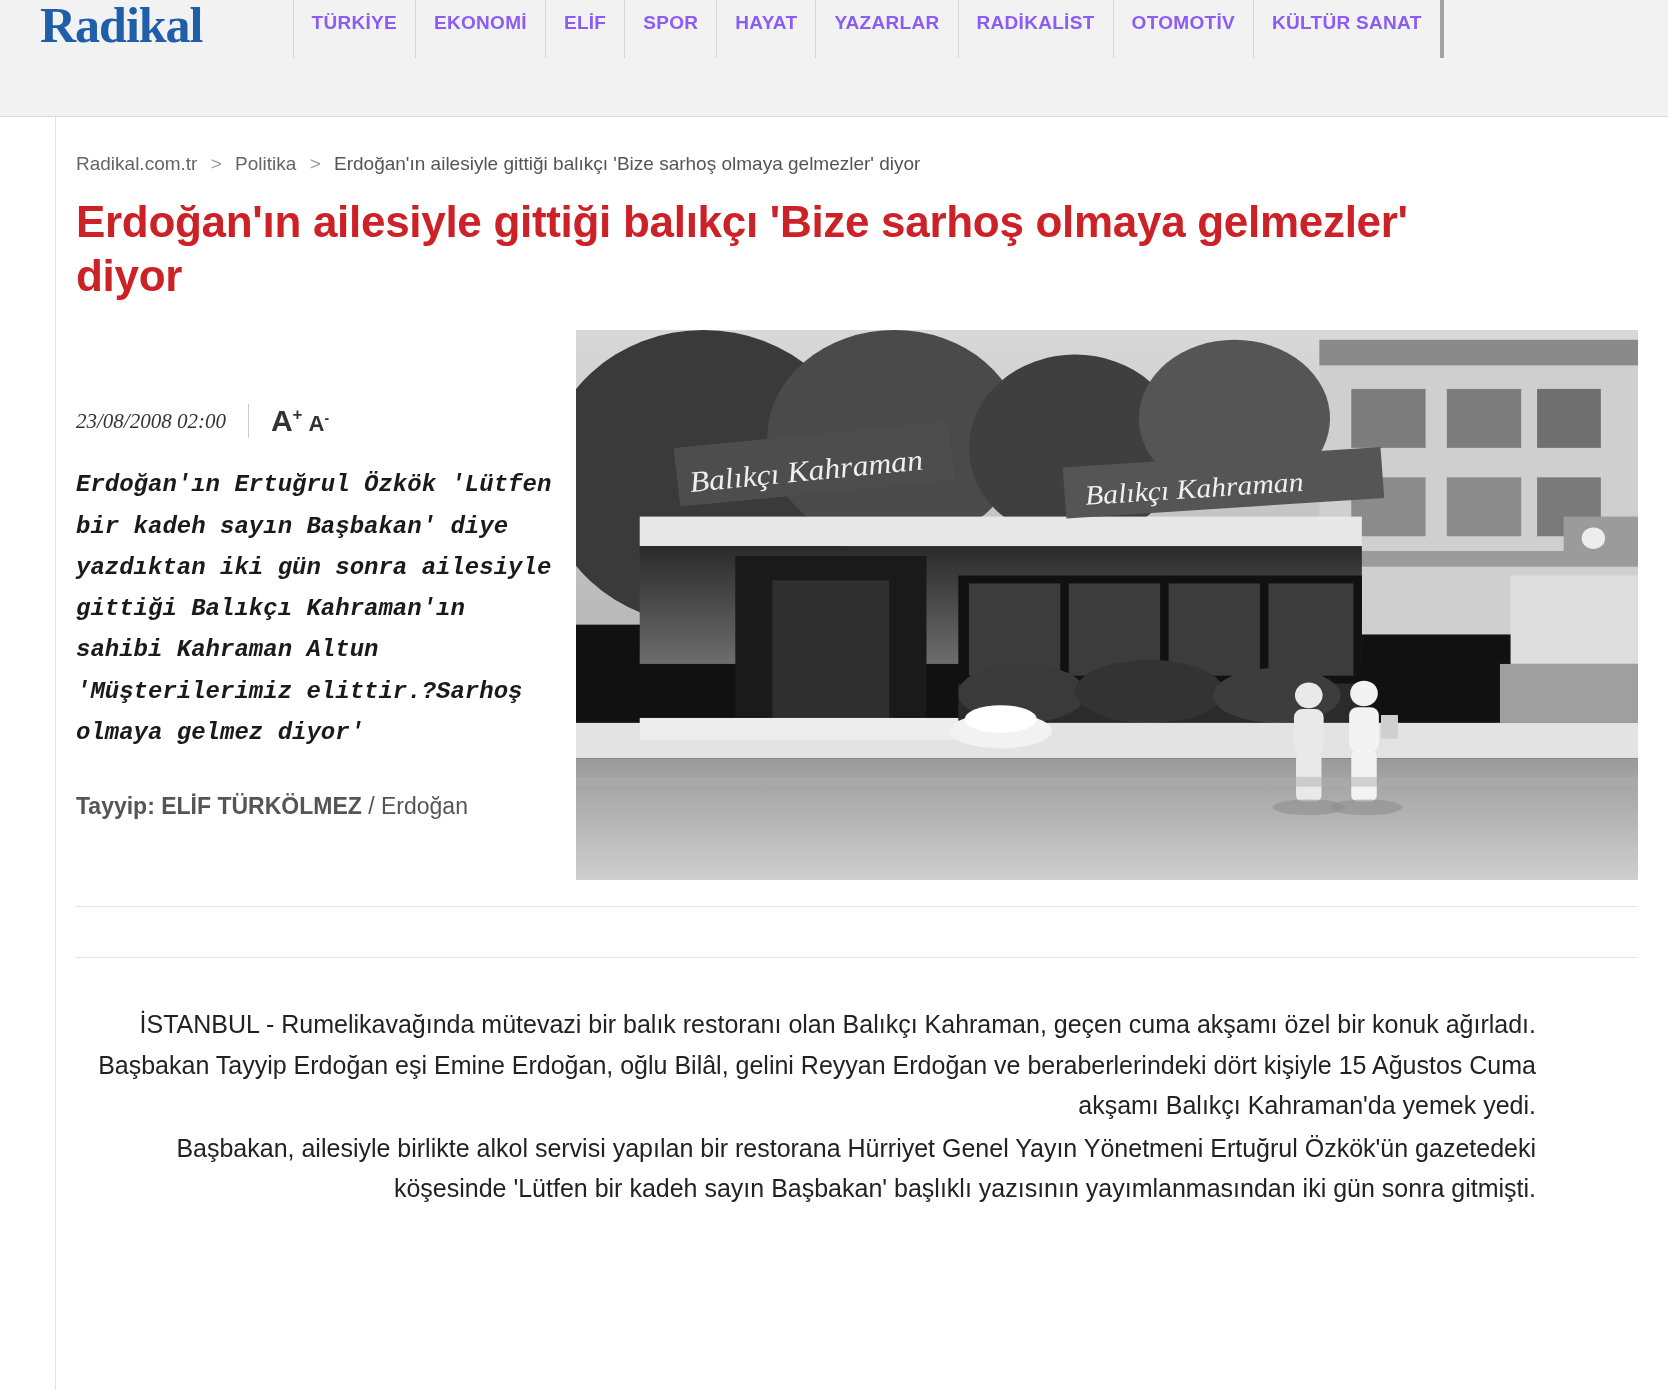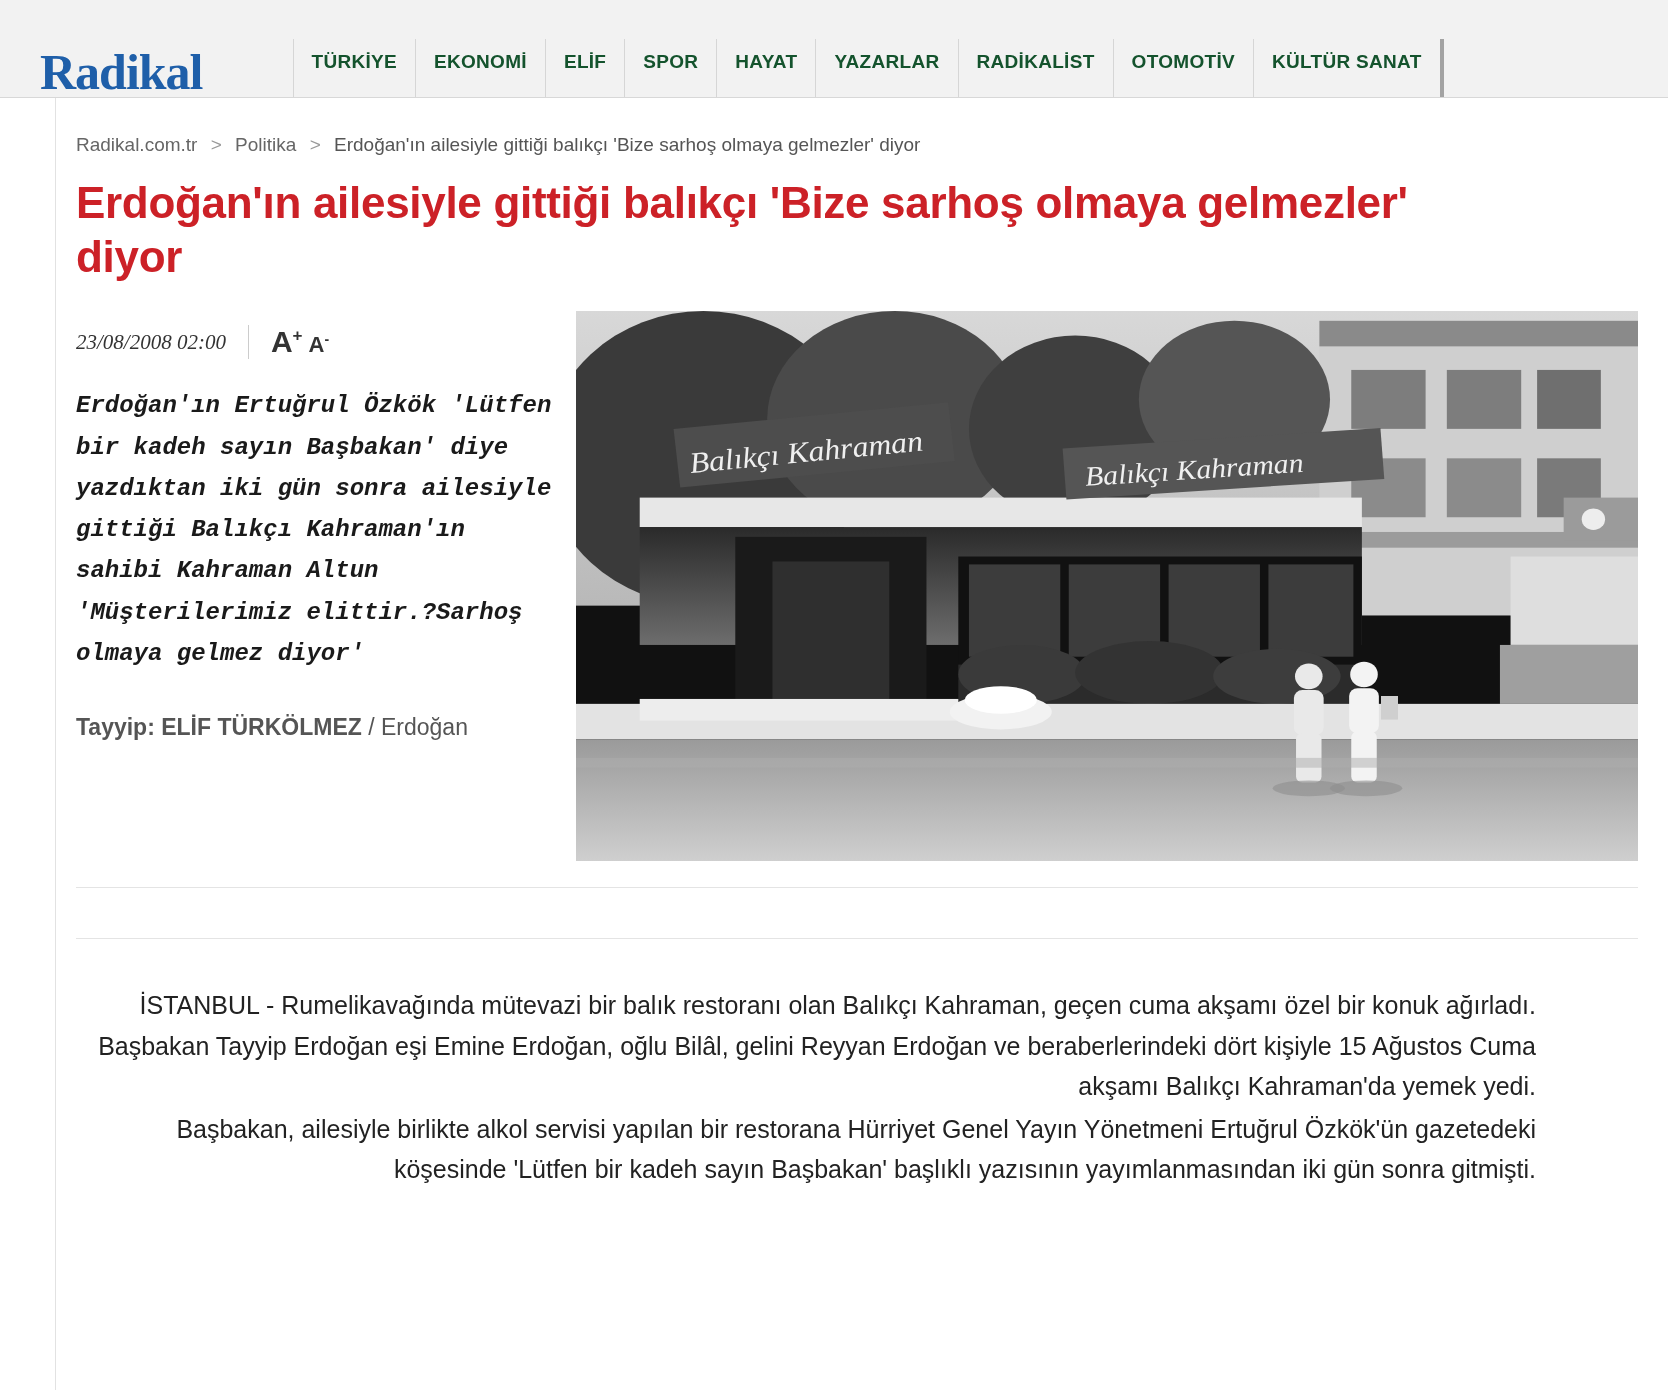--- a/index.html
+++ b/index.html
@@ -11,25 +11,25 @@
   }
   body {
     width: 1668px;
     min-height: 1390px;
     position: relative;
     overflow: hidden;
   }
 
   
   .site-header {
-    height: 98px;
+    height: 117px;
     background: #f2f2f2;
     border-bottom: 1px solid #d8d8d8;
     display: flex;
-    align-items: flex-end;
+    align-items: flex-start;
     padding: 0 20px 0 40px;
     position: relative;
   }
   .logo {
     font-family: "Liberation Serif", serif;
     font-weight: bold;
     font-size: 50px;
     color: #1f5fa9;
     letter-spacing: -1px;
     line-height: 1;
@@ -46,21 +46,21 @@
     flex-direction: column;
     justify-content: flex-start;
     padding: 0 18px;
     border-left: 1px solid #d6d6d6;
     position: relative;
   }
   .nav-item:last-child { border-right: 4px solid #a3a3a3; }
   .nav-label {
     font-size: 19px;
     font-weight: bold;
-    color: #14532d;
+    color: #8b5cf6;
     letter-spacing: 0.3px;
     white-space: nowrap;
     padding: 12px 0 24px 0;
   }
   .nav-underline {
     height: 5px;
     width: 100%;
     border-radius: 1px;
   }
 
@@ -101,21 +101,21 @@
     color: #cc2127;
     font-weight: bold;
     margin: 0 0 28px 0;
     max-width: 1360px;
     letter-spacing: -0.3px;
   }
 
   .article-top {
     display: flex;
     gap: 18px;
-    align-items: flex-start;
+    align-items: center;
   }
   .meta-col {
     width: 482px;
     flex: 0 0 482px;
     padding-top: 14px;
   }
   .meta-row {
     display: flex;
     align-items: center;
     gap: 22px;

